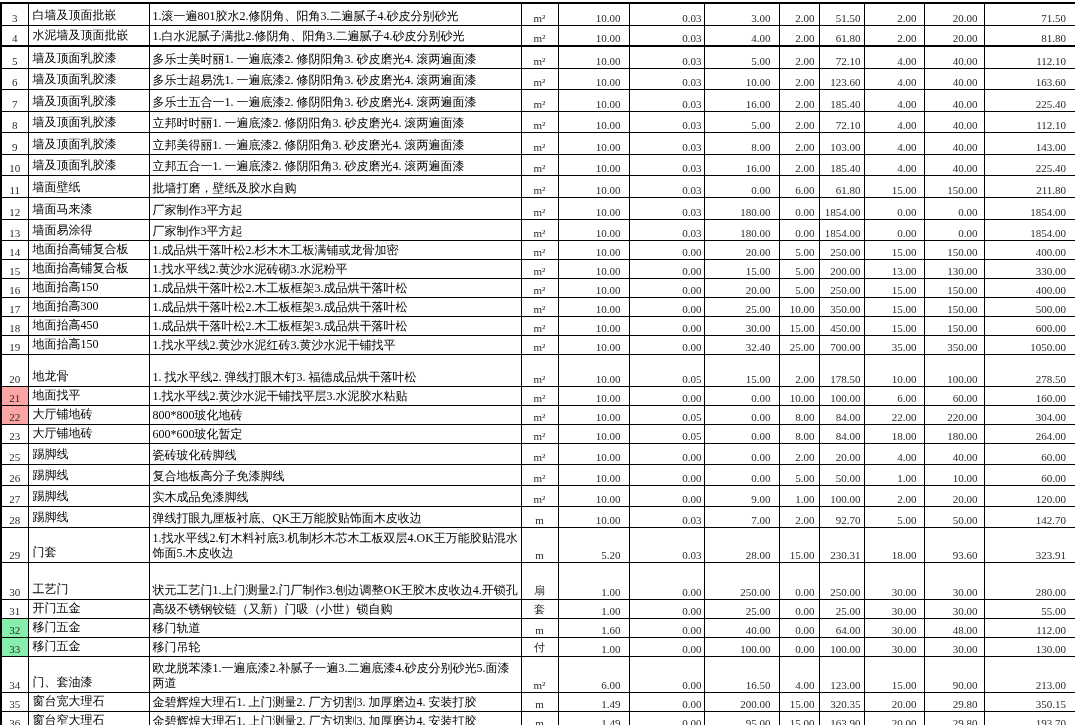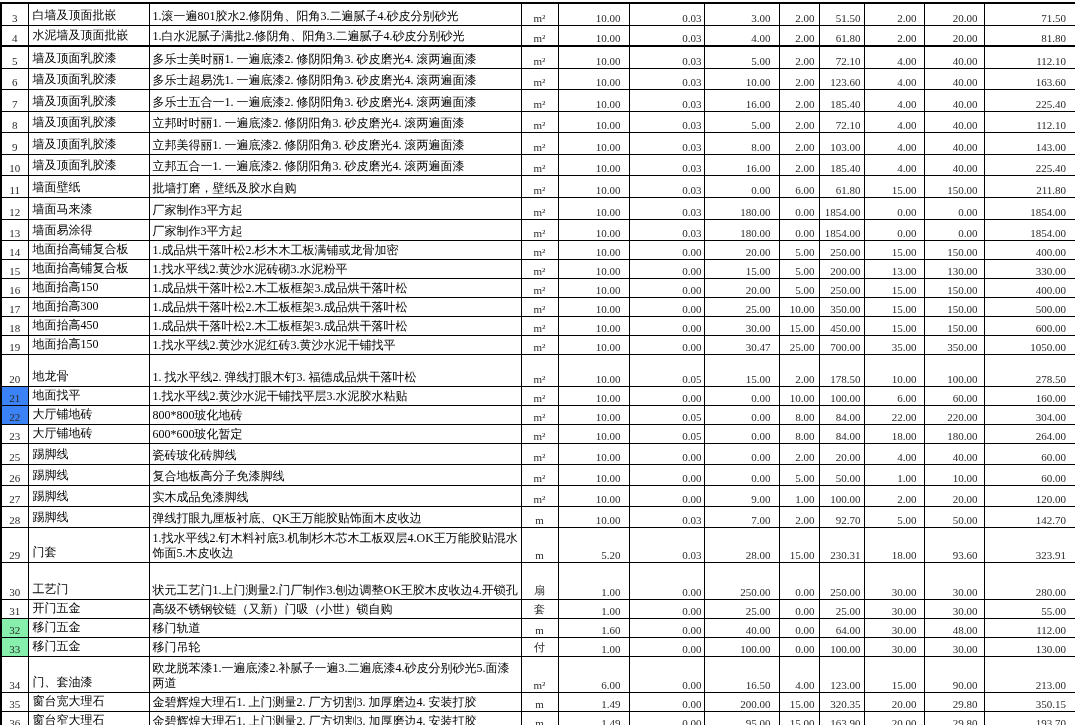--- a/index.html
+++ b/index.html
@@ -23,21 +23,21 @@
     text-align:right;font-size:11px;color:#2a2a2a;
   }
   td.qty{padding-right:8px;}
   td.v1{padding-right:2px;}
   td.v2{padding-right:8px;}
   td.v3{padding-right:4px;}
   td.v4{padding-right:3px;}
   td.v5{padding-right:7px;}
   td.v6{padding-right:6px;}
   td.total{padding-right:9px;}
-  td.bg-yellow{background:#3b82f6;}
+  td.bg-yellow{background:#fca5a5;}
   td.bg-green{background:#86efac;}
   tr.thick-bottom td{border-bottom:2px solid #000;}
 </style>
 </head>
 <body>
 
 <table class="sheet">
   <colgroup>
     <col style="width:27px">
       <col style="width:121px">
@@ -277,21 +277,21 @@
         <td class="v6">150.00</td>
         <td class="total">600.00</td>
       </tr>
       <tr style="height: 17px;">
         <td class="no">19</td>
         <td class="name">地面抬高150</td>
         <td class="desc">1.找水平线2.黄沙水泥红砖3.黄沙水泥干铺找平</td>
         <td class="unit">m²</td>
         <td class="qty">10.00</td>
         <td class="v1">0.00</td>
-        <td class="v2">30.47</td>
+        <td class="v2">32.40</td>
         <td class="v3">25.00</td>
         <td class="v4">700.00</td>
         <td class="v5">35.00</td>
         <td class="v6">350.00</td>
         <td class="total">1050.00</td>
       </tr>
       <tr style="height: 32px;">
         <td class="no">20</td>
         <td class="name">地龙骨</td>
         <td class="desc">1. 找水平线2. 弹线打眼木钉3. 福德成品烘干落叶松</td>

